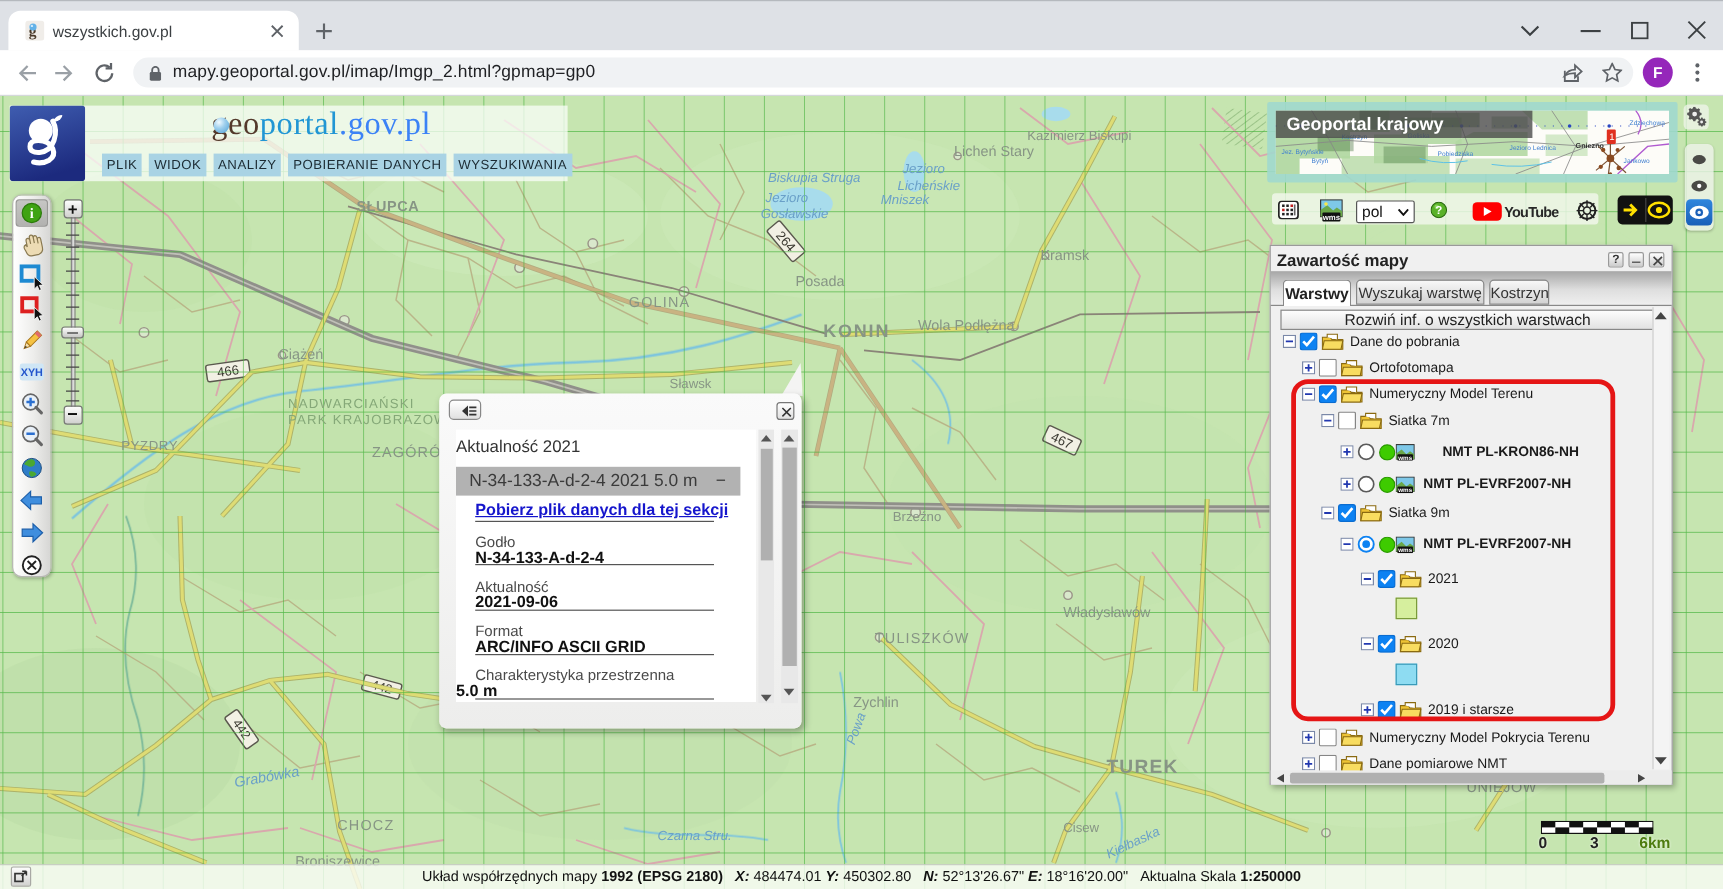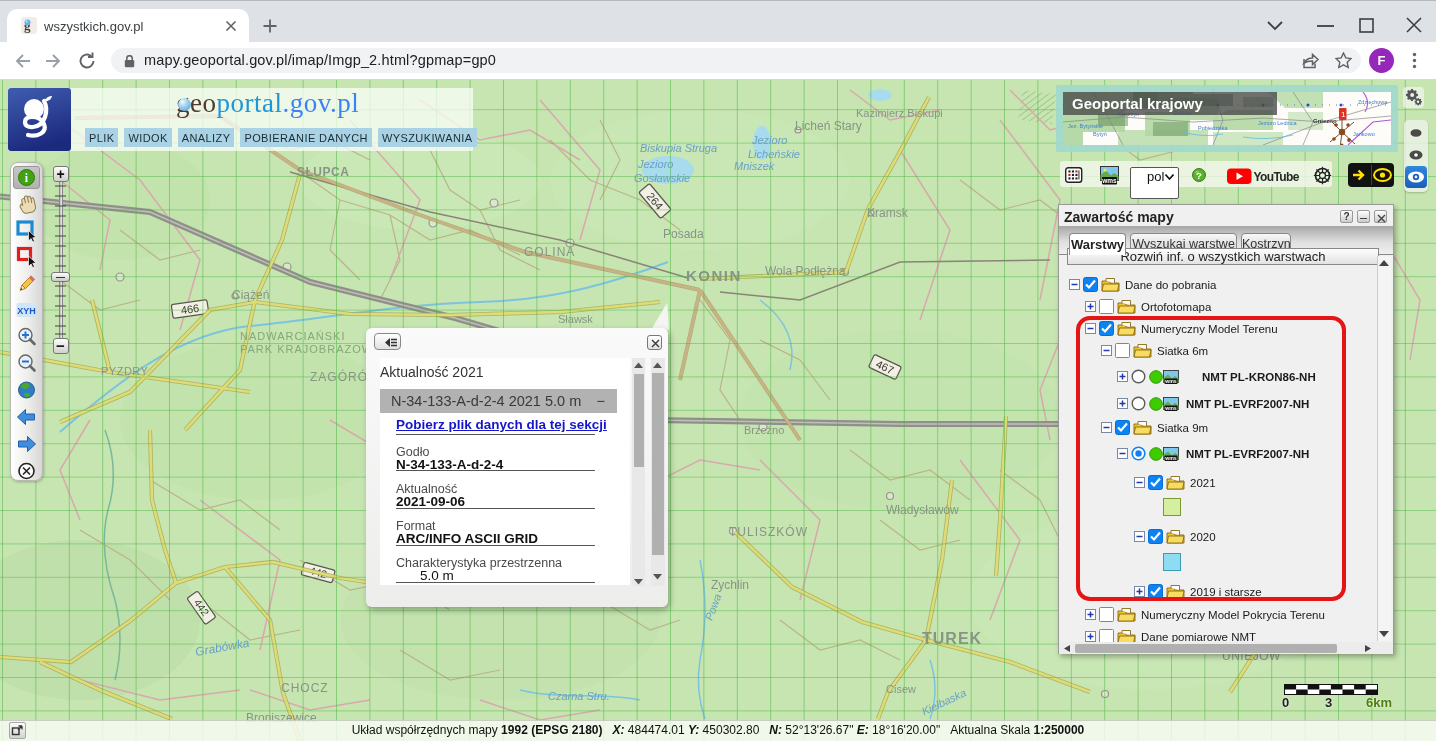--- a/index.html
+++ b/index.html
@@ -430,21 +430,21 @@
       <rect x="13.2" y="3.4" width="1.4" height="9.1" fill="#666"></rect>
     </g>
   </svg>
 <svg class="ab" style="left:1100px;top:166px" width="19" height="19" viewBox="0 0 19 19">
     <rect x="0.5" y="0.5" width="18" height="14" fill="#7ec8e8" stroke="#333" stroke-width="1"></rect>
     <path d="M0.5 9 L6 5 L11 9.5 L14 7 L18.5 10 V14.5 H0.5 Z" fill="#6aa84a"></path>
     <circle cx="5" cy="4" r="1.5" fill="#f8e84a"></circle>
     <rect x="2" y="11" width="15" height="7.5" rx="1" fill="#111"></rect>
     <text x="9.5" y="17.2" text-anchor="middle" font-size="6.5" font-weight="bold" fill="#fff">wms</text>
   </svg>
-<div class="ab" style="left:1130px;top:167px;width:49px;height:32px;background:#fff;border:1px solid #555;border-radius:2px;font-size:13px;color:#111;padding-left:16px;line-height:17px">pol<svg class="ab" style="right:4px;top:6px" width="9" height="6" viewBox="0 0 9 6">
+<div class="ab" style="left:1130px;top:167px;width:49px;height:19px;background:#fff;border:1px solid #555;border-radius:2px;font-size:13px;color:#111;padding-left:4px;line-height:17px">pol<svg class="ab" style="right:4px;top:6px" width="9" height="6" viewBox="0 0 9 6">
       <path d="M0.5 0.5 L4.5 5 L8.5 0.5" fill="none" stroke="#111" stroke-width="1.6"></path>
     </svg></div>
 <svg class="ab" style="left:1192px;top:168px" width="14" height="14" viewBox="0 0 16 16">
     <circle cx="8" cy="8" r="7.4" fill="#5ab229" stroke="#2a6a10" stroke-width="1"></circle>
     <circle cx="6" cy="5" r="2.2" fill="#8ed860" opacity=".8"></circle>
     <text x="8" y="12" text-anchor="middle" font-size="11" font-weight="bold" fill="#fff">?</text>
   </svg>
 <svg class="ab" style="left:1227px;top:168px" width="72" height="17" viewBox="0 0 72 17">
     <rect x="0" y="0.5" width="24.5" height="15.5" rx="4" fill="#f00"></rect>
     <path d="M9.5 4.5 L16 8.2 L9.5 12 Z" fill="#fff"></path>
@@ -471,21 +471,21 @@
 <div class="ab" style="left:1357px;top:210px;width:13px;height:13px;background:linear-gradient(180deg,#fff,#ccc);border:1px solid #999;border-radius:2px">
     <div style="margin:7px 2px 0;border-top:1.6px solid #444"></div>
   </div>
 <div class="ab" style="left:1374px;top:210px;width:13px;height:13px;background:linear-gradient(180deg,#fff,#ccc);border:1px solid #999;border-radius:2px"><svg width="13" height="13" viewBox="0 0 13 13">
       <path d="M3 3 L10 10 M10 3 L3 10" stroke="#444" stroke-width="1.4"></path>
     </svg></div>
 <div class="ab" style="left:1059px;top:226px;width:334px;height:29px;background:linear-gradient(180deg,#a6a6a6,#dedede 55%,#efefef);border-bottom:1px solid #888"></div>
 <div class="ab" style="left:1069px;top:233px;width:57px;height:22px;background:#fff;border:1px solid #888;border-bottom:none;border-radius:4px 4px 0 0;font-size:13px;font-weight:bold;color:#222;text-align:center;line-height:22px;z-index:3">Warstwy</div>
 <div class="ab" style="left:1130px;top:233px;width:107px;height:21px;background:linear-gradient(180deg,#f8f8f8,#d2d2d2);border:1px solid #888;border-radius:4px 4px 0 0;font-size:12.5px;color:#333;text-align:center;line-height:21px;white-space:nowrap">Wyszukaj warstwę</div>
 <div class="ab" style="left:1241px;top:233px;width:50px;height:21px;background:linear-gradient(180deg,#f8f8f8,#d2d2d2);border:1px solid #888;border-radius:4px 4px 0 0;font-size:12.5px;color:#333;text-align:center;line-height:21px">Kostrzyn</div>
-<div class="ab" style="left:1067px;top:248px;width:312px;height:17px;background:linear-gradient(180deg,#fdfdfd,#e2e2e2);border:1px solid #888;font-size:13px;color:#222;text-align:center;line-height:15px">Rozwiń inf. o wszystkich warstwach</div>
+<div class="ab" style="left:1067px;top:258px;width:312px;height:17px;background:linear-gradient(180deg,#fdfdfd,#e2e2e2);border:1px solid #888;font-size:13px;color:#222;text-align:center;line-height:15px">Rozwiń inf. o wszystkich warstwach</div>
 
 <style>
 .trow{position:absolute;height:17px;display:flex;align-items:center;font-size:11.5px;color:#1a1a1a;white-space:nowrap}
 .trow>*{margin-right:3px;flex:none}
 .trow .txt{margin-left:2px}
 </style>
 <svg width="0" height="0" style="position:absolute">
     <defs>
 <g id="expm">
         <rect x="0.5" y="0.5" width="10" height="10" fill="#fff" stroke="#7a88a8"></rect>
@@ -567,21 +567,21 @@
 <div class="trow" style="left:1101px;top:342px">
     <svg width="11" height="11">
       <use href="#expm"></use>
     </svg>
     <svg width="15" height="15">
       <use href="#cboff"></use>
     </svg>
     <svg width="19" height="15">
       <use href="#fold"></use>
     </svg>
-    <span class="txt">Siatka 6m</span>
+    <span class="txt">Siatka 7m</span>
   </div>
 <div class="trow" style="left:1117px;top:368px;font-weight:bold">
     <svg width="11" height="11">
       <use href="#expp"></use>
     </svg>
     <svg width="15" height="15">
       <use href="#rad"></use>
     </svg>
     <svg width="14" height="14" style="margin-right:0">
       <use href="#gdot"></use>
@@ -734,21 +734,21 @@
 <div class="ab" style="left:396px;top:445px;font-size:12.5px;color:#4a4a4a">Godło</div>
 <div class="ab" style="left:396px;top:457px;font-size:13.5px;font-weight:bold;color:#111">N-34-133-A-d-2-4</div>
 <div class="ab" style="left:396px;top:470px;width:199px;border-top:1px solid #555"></div>
 <div class="ab" style="left:396px;top:481.5px;font-size:12.5px;color:#4a4a4a">Aktualność</div>
 <div class="ab" style="left:396px;top:494px;font-size:13.5px;font-weight:bold;color:#111">2021-09-06</div>
 <div class="ab" style="left:396px;top:507.5px;width:199px;border-top:1px solid #555"></div>
 <div class="ab" style="left:396px;top:519px;font-size:12.5px;color:#4a4a4a">Format</div>
 <div class="ab" style="left:396px;top:531px;font-size:13.5px;font-weight:bold;color:#111">ARC/INFO ASCII GRID</div>
 <div class="ab" style="left:396px;top:544.5px;width:199px;border-top:1px solid #555"></div>
 <div class="ab" style="left:396px;top:556px;font-size:12.5px;color:#4a4a4a">Charakterystyka przestrzenna</div>
-<div class="ab" style="left:420px;top:568px;font-size:13.5px;font-weight:normal;color:#111">5.0 m</div>
+<div class="ab" style="left:380px;top:568px;font-size:13.5px;font-weight:bold;color:#111">5.0 m</div>
 <div class="ab" style="left:396px;top:582px;width:199px;border-top:1px solid #555"></div>
 
 <div class="ab" style="left:632px;top:358px;width:13px;height:228px;background:#e8e8e8"></div>
 <svg class="ab" style="left:633px;top:361px" width="11" height="8" viewBox="0 0 11 8">
     <path d="M5.5 1.5 L10 7 H1 Z" fill="#555"></path>
   </svg>
 <div class="ab" style="left:633.5px;top:374px;width:10px;height:93px;background:#b0b0b0"></div>
 <svg class="ab" style="left:633px;top:578px" width="11" height="8" viewBox="0 0 11 8">
     <path d="M5.5 6.5 L10 1 H1 Z" fill="#555"></path>
   </svg>

